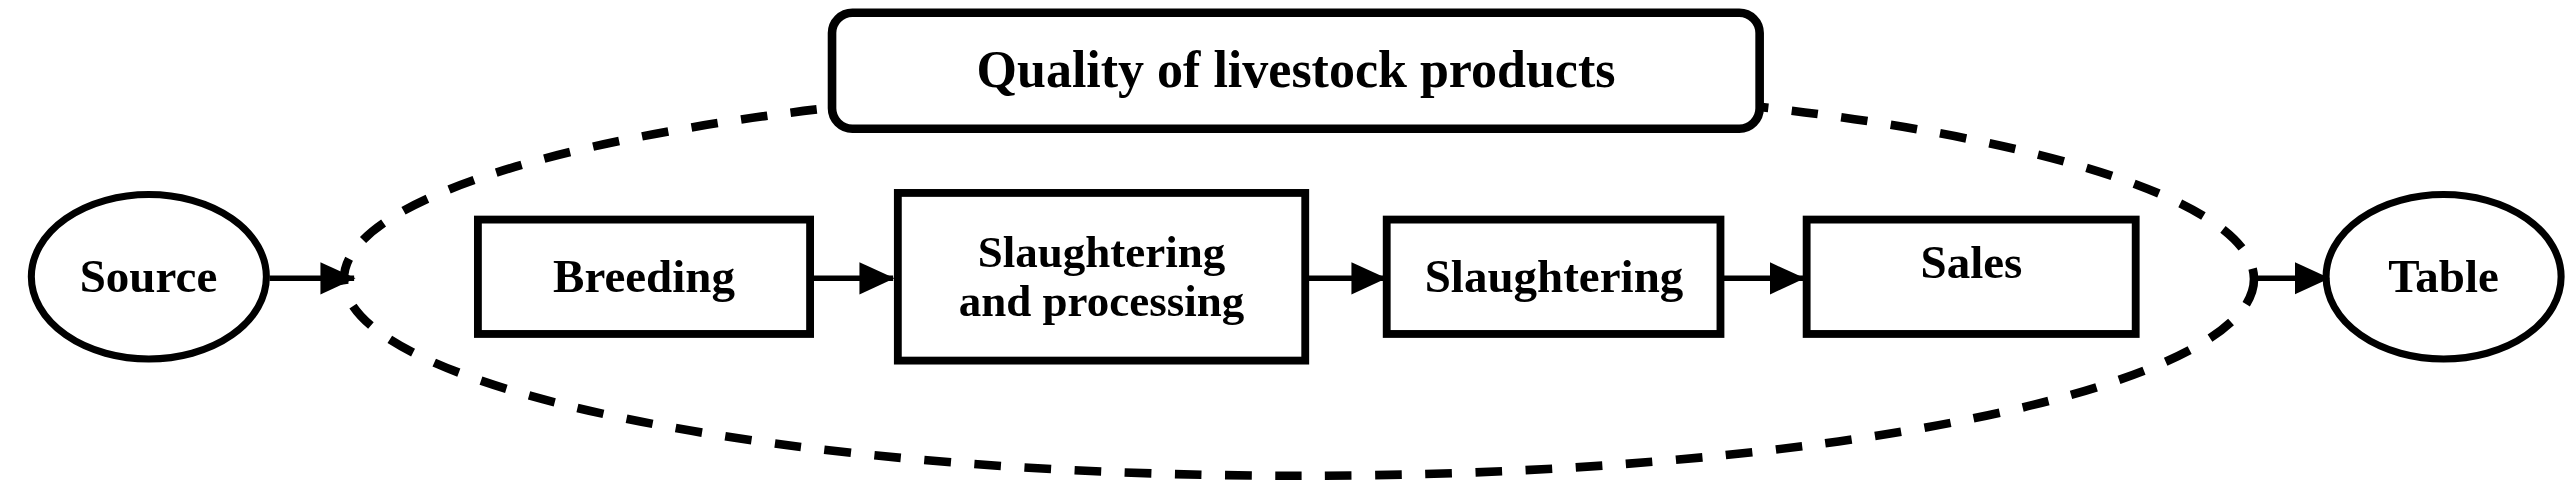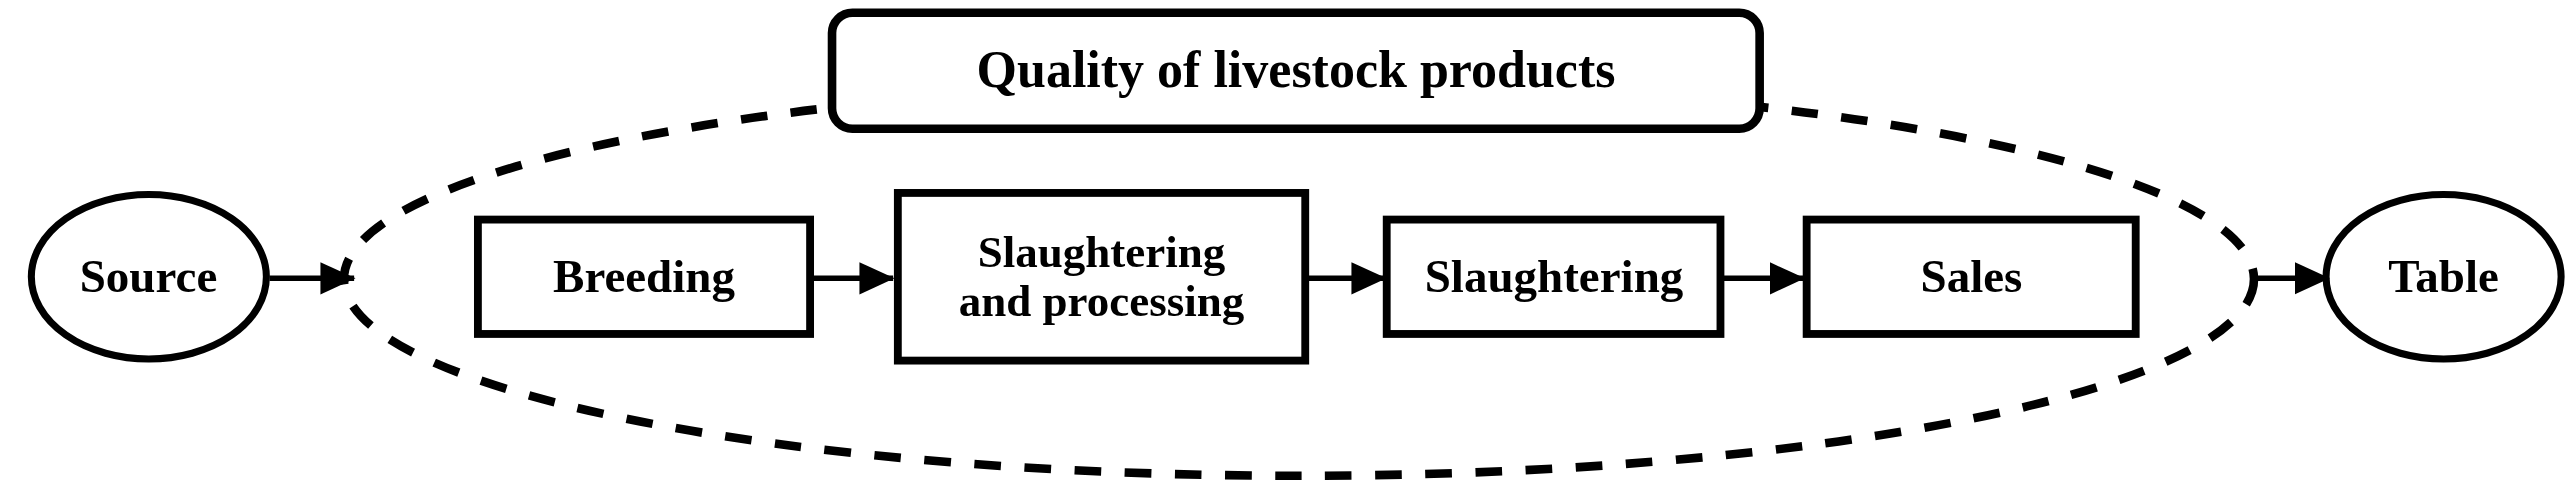--- a/index.html
+++ b/index.html
@@ -33,21 +33,21 @@
     color: #000000;
     line-height: 1.08;
     white-space: pre-line;
     pointer-events: none;
   }
   .lbl-source   { left: 31px;   top: 194px; width: 235px; height: 165px; font-size: 47px; }
   .lbl-title    { left: 832px; top: 12.5px;  width: 928px; height: 116px; font-size: 52px; }
   .lbl-breeding { left: 478px;  top: 219px; width: 332px; height: 114px; font-size: 47px; }
   .lbl-slaughter{ left: 898px; top: 193px; width: 407px; height: 168px; font-size: 45px; }
   .lbl-circ     { left: 1387px; top: 219px; width: 334px; height: 114px; font-size: 47px; }
-  .lbl-sales    { left: 1807px; top: 219px; width: 329px; height: 114px; font-size: 47px; }
+  .lbl-sales    { left: 1807px; top: 205px; width: 329px; height: 114px; font-size: 47px; }
   .lbl-table    { left: 2325px; top: 194px; width: 237px; height: 165px; font-size: 47px; text-align: right; }
 </style>
 </head>
 <body>
 
 <div id="canvas">
 
   <svg id="diagram-svg" viewBox="0 0 3288 630">
     <defs>
       <marker id="arrowhead" viewBox="0 0 10 10" refX="9.6" refY="5" markerWidth="6.4" markerHeight="6.4" orient="auto-start-reverse" markerUnits="strokeWidth">

